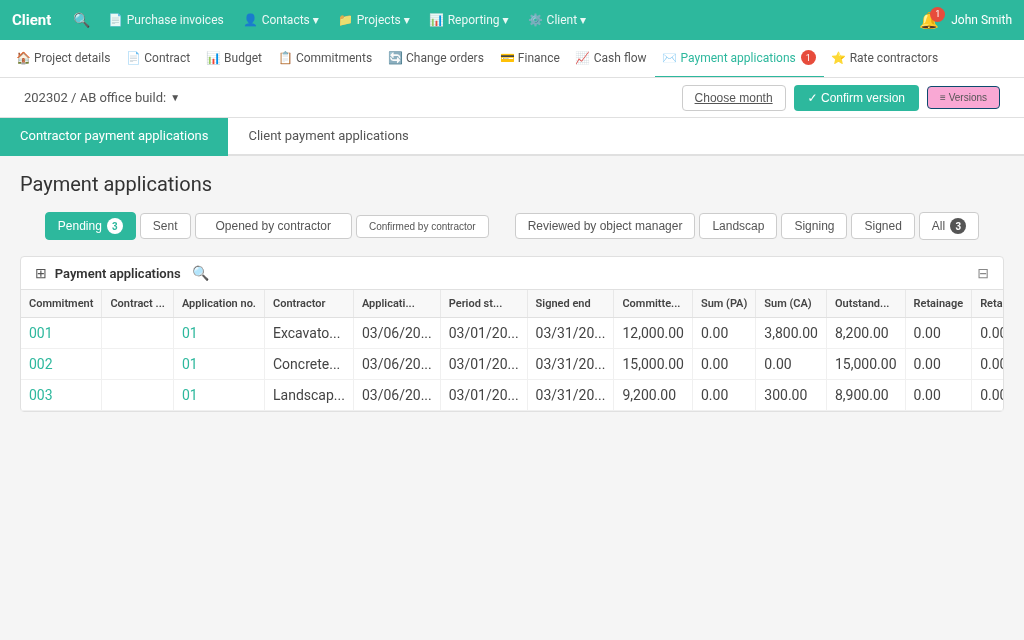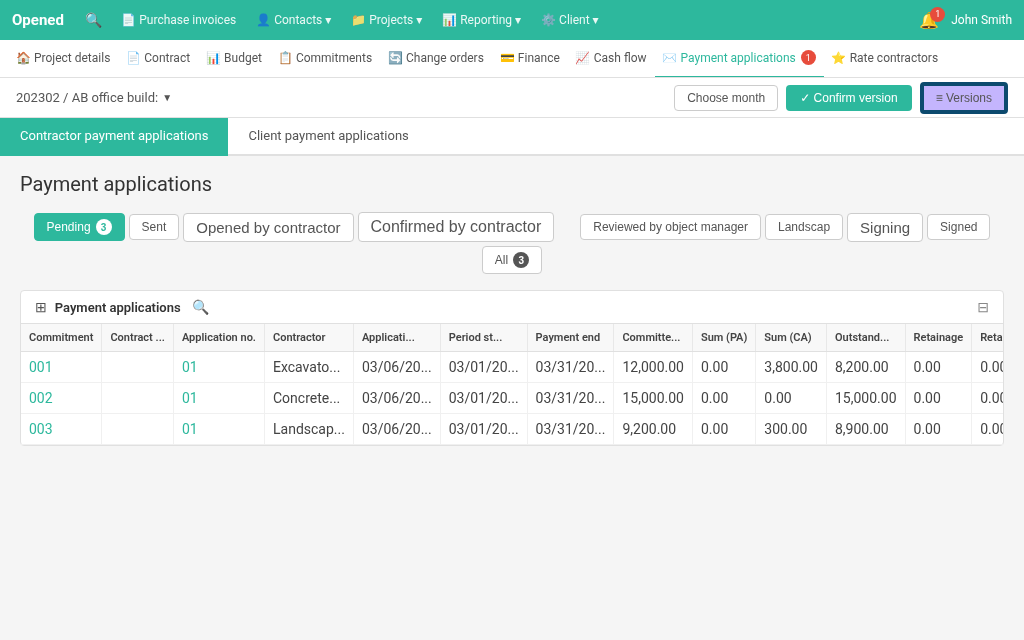--- a/index.html
+++ b/index.html
@@ -8,21 +8,21 @@
     table { width: 100%; border-collapse: collapse; font-size: 12px; }
     thead tr { background: #f8f8f8; }
     th { padding: 7px 8px; text-align: left; font-weight: 600; color: #444; border-bottom: 1px solid #e0e0e0; border-right: 1px solid #e8e8e8; white-space: nowrap; font-size: 11px; }
     td { padding: 7px 8px; border-bottom: 1px solid #f0f0f0; border-right: 1px solid #f0f0f0; color: #444; font-size: 14px; }
     td a { color: #2db89d; text-decoration: none; }
   </style>
 </head>
 <body>
 
 <nav style="background:#2db89d; display:flex; align-items:center; height:40px; padding:0 12px; gap:4px;">
-  <span style="color:white; font-weight:700; font-size:15px; margin-right:12px;">Opened</span>
+  <span style="color:white; font-weight:700; font-size:15px; margin-right:12px;">Client</span>
   <span style="color:white; font-size:14px; cursor:pointer; padding:0 6px;">🔍</span>
   <span style="color:rgba(255,255,255,0.9); font-size:12px; cursor:pointer; padding:0 8px; display:flex; align-items:center; gap:3px;">
     <span>📄</span>
     <span>Purchase invoices</span>
   </span>
   <span style="color:rgba(255,255,255,0.9); font-size:12px; cursor:pointer; padding:0 8px; display:flex; align-items:center; gap:3px;">
     <span>👤</span>
     <span>Contacts ▾</span>
   </span>
   <span style="color:rgba(255,255,255,0.9); font-size:12px; cursor:pointer; padding:0 8px; display:flex; align-items:center; gap:3px;">
@@ -79,51 +79,51 @@
     <span>✉️</span>
     <span>Payment applications</span>
     <span style="background:#e74c3c; color:white; border-radius:50%; width:15px; height:15px; font-size:9px; display:flex; align-items:center; justify-content:center; margin-left:2px;">1</span>
   </span>
   <span style="color:#555; font-size:12px; padding:0 8px; height:38px; display:flex; align-items:center; gap:3px; cursor:pointer; white-space:nowrap; border-bottom:2px solid transparent;">
     <span>⭐</span>
     <span>Rate contractors</span>
   </span>
 </div>
 
-<div style="background:white; border-bottom:1px solid #e0e0e0; display:flex; align-items:center; justify-content:space-between; padding:0 16px; height:40px;gap:12px;">
+<div style="background:white; border-bottom:1px solid #e0e0e0; display:flex; align-items:center; justify-content:space-between; padding:0 24px; height:40px;gap:12px;">
   <div style="font-size:13px; color:#555; display:flex; align-items:center; gap:4px; cursor:pointer;">
     <span>202302 / AB office build:</span>
     <span style="font-size:10px;">▼</span>
   </div>
   <div style="display:flex; align-items:center; gap:8px;">
-    <button style="border:1px solid #ccc; background:white; padding:5px 12px; border-radius:4px; font-size:12px; cursor:pointer; color:#555;">Choose month</button>
+    <button style="border:1px solid #ccc; background:white; padding:5px 12px; border-radius:4px; font-size:12px; cursor:pointer; color:#555;text-decoration:underline;">Choose month</button>
     <button style="background:#2db89d; color:white; border:none; padding:6px 14px; border-radius:4px; font-size:12px; cursor:pointer;">✓ Confirm version</button>
-    <button style="border:4px solid #0c4a6e; background:#c4b5fd; padding:5px 12px; border-radius:4px; font-size:12px; cursor:pointer; color:#555;">≡ Versions</button>
+    <button style="border:1px solid #0c4a6e; background:#f9a8d4; padding:5px 12px; border-radius:4px; font-size:10px; cursor:pointer; color:#555;">≡ Versions</button>
   </div>
 </div>
 
 <div style="background:white; display:flex; border-bottom:2px solid #e0e0e0;">
   <div style="padding:10px 20px; font-size:13px; cursor:pointer; background:#2db89d; color:white; border-bottom:3px solid #2db89d; margin-bottom:-2px;">Contractor payment applications</div>
   <div style="padding:10px 20px; font-size:13px; cursor:pointer; color:#555; border-bottom:3px solid transparent; margin-bottom:-2px;">Client payment applications</div>
 </div>
 
 <div style="padding:16px 20px; background:#f5f5f5; min-height:360px;">
   <h1 style="font-size:20px; font-weight:400; color:#333; margin-bottom:16px;">Payment applications</h1>
 
   <div style="display:flex; align-items:center; justify-content:center; gap:4px; margin-bottom:16px; flex-wrap:wrap;">
     <button style="padding:5px 12px; border-radius:4px; font-size:12px; cursor:pointer; border:1px solid #2db89d; background:#2db89d; color:white; display:flex; align-items:center; gap:5px;">
       <span>Pending</span>
       <span style="background:white; color:#2db89d; border-radius:50%; width:16px; height:16px; font-size:10px; display:flex; align-items:center; justify-content:center; font-weight:700;">3</span>
     </button>
     <button style="padding:5px 12px; border-radius:4px; font-size:12px; cursor:pointer; border:1px solid #ccc; background:white; color:#555;">Sent</button>
-    <button style="padding:5px 12px; border-radius:4px; font-size:15px; cursor:pointer; border:1px solid #ccc; background:white; color:#555;">Opened by contractor</button>
-    <button style="padding:5px 12px; border-radius:4px; font-size:16px; cursor:pointer; border:1px solid #ccc; background:white; color:#555;">Confirmed by contractor</button>
+    <button style="padding:5px 20px; border-radius:4px; font-size:12px; cursor:pointer; border:1px solid #ccc; background:white; color:#555;">Opened by contractor</button>
+    <button style="padding:5px 12px; border-radius:4px; font-size:10px; cursor:pointer; border:1px solid #ccc; background:white; color:#555;">Confirmed by contractor</button>
     <button style="padding:5px 12px; border-radius:4px; font-size:12px; cursor:pointer; border:1px solid #ccc; background:white; color:#555;margin-left:22px;">Reviewed by object manager</button>
     <button style="padding:5px 12px; border-radius:4px; font-size:12px; cursor:pointer; border:1px solid #ccc; background:white; color:#555;">Landscap</button>
-    <button style="padding:5px 12px; border-radius:4px; font-size:15px; cursor:pointer; border:1px solid #ccc; background:white; color:#555;text-align:center;">Signing</button>
+    <button style="padding:5px 12px; border-radius:4px; font-size:12px; cursor:pointer; border:1px solid #ccc; background:white; color:#555;text-align:center;">Signing</button>
     <button style="padding:5px 12px; border-radius:4px; font-size:12px; cursor:pointer; border:1px solid #ccc; background:white; color:#555;">Signed</button>
     <button style="padding:5px 12px; border-radius:4px; font-size:12px; cursor:pointer; border:1px solid #ccc; background:white; color:#555; display:flex; align-items:center; gap:5px;">
       <span>All</span>
       <span style="background:#555; color:white; border-radius:50%; width:16px; height:16px; font-size:10px; display:flex; align-items:center; justify-content:center; font-weight:700;">3</span>
     </button>
   </div>
 
   <div style="background:white; border-radius:4px; border:1px solid #e0e0e0;">
     <div style="display:flex; align-items:center; padding:8px 14px; border-bottom:1px solid #e0e0e0; gap:8px;">
       <span style="color:#555; font-size:14px;">⊞</span>
@@ -136,21 +136,21 @@
     <div style="overflow-x:auto;">
       <table>
         <thead>
           <tr>
             <th style="cursor:pointer;">Commitment</th>
             <th style="cursor:pointer;">Contract ...</th>
             <th style="cursor:pointer;">Application no.</th>
             <th style="cursor:pointer;">Contractor</th>
             <th style="cursor:pointer;">Applicati...</th>
             <th style="cursor:pointer;">Period st...</th>
-            <th style="cursor:pointer;">Payment end</th>
+            <th style="cursor:pointer;">Signed end</th>
             <th style="cursor:pointer;">Committe...</th>
             <th style="cursor:pointer;">Sum (PA)</th>
             <th style="cursor:pointer;">Sum (CA)</th>
             <th style="cursor:pointer;">Outstand...</th>
             <th style="cursor:pointer;">Retainage</th>
             <th style="cursor:pointer;text-align:center;">Retainag...</th>
             <th style="cursor:pointer;">Status</th>
 
           </tr>
         </thead>

